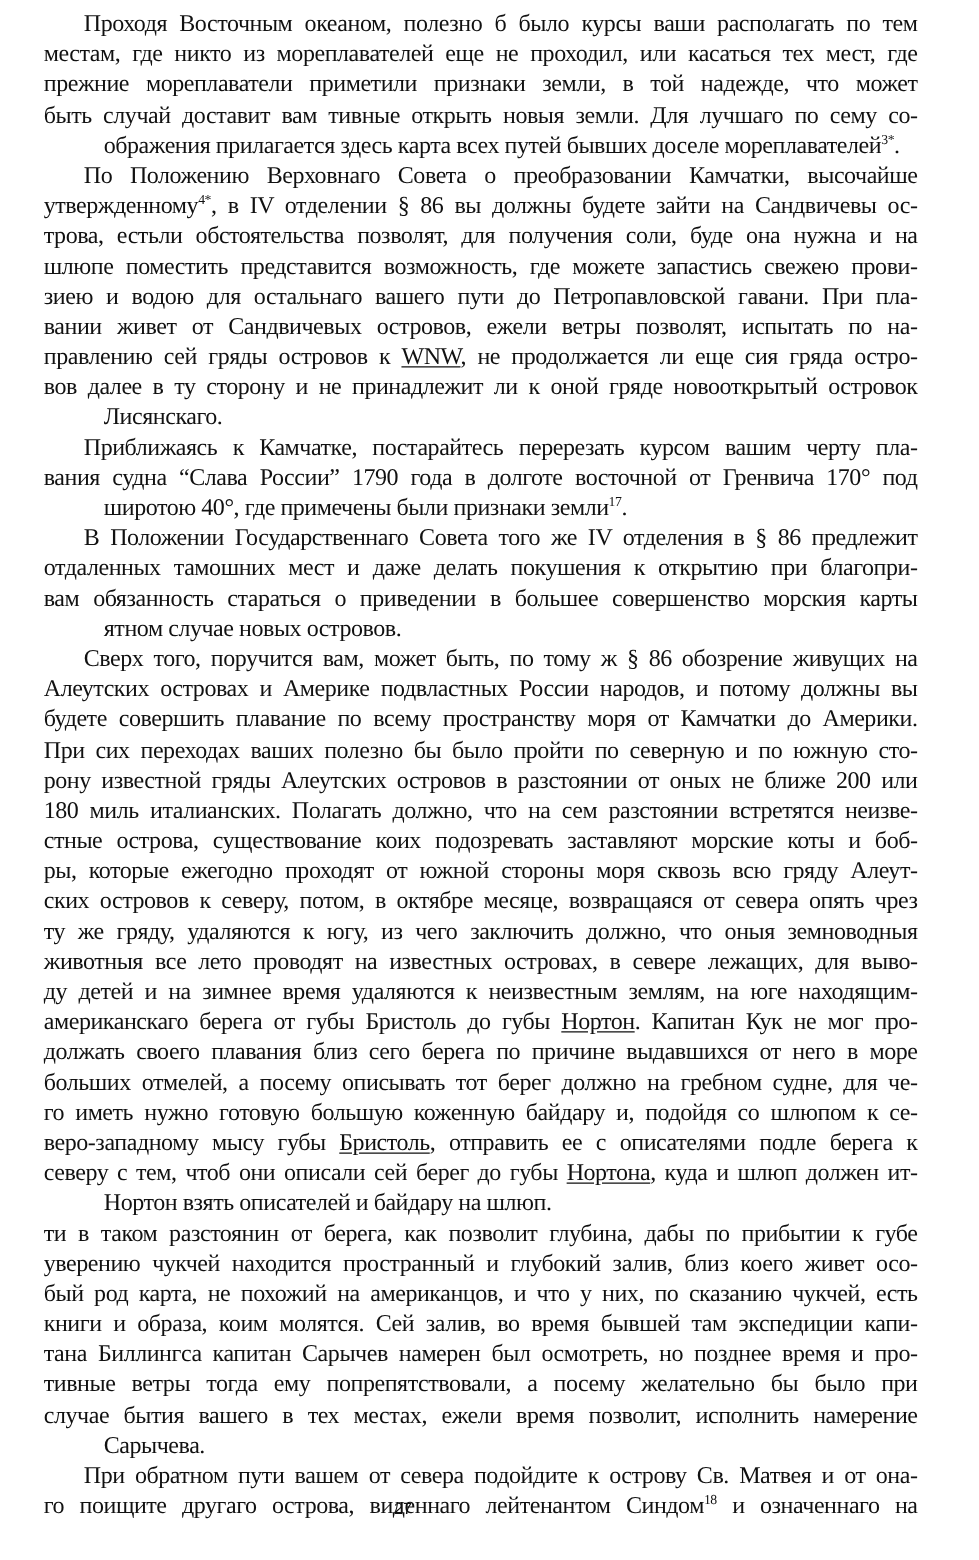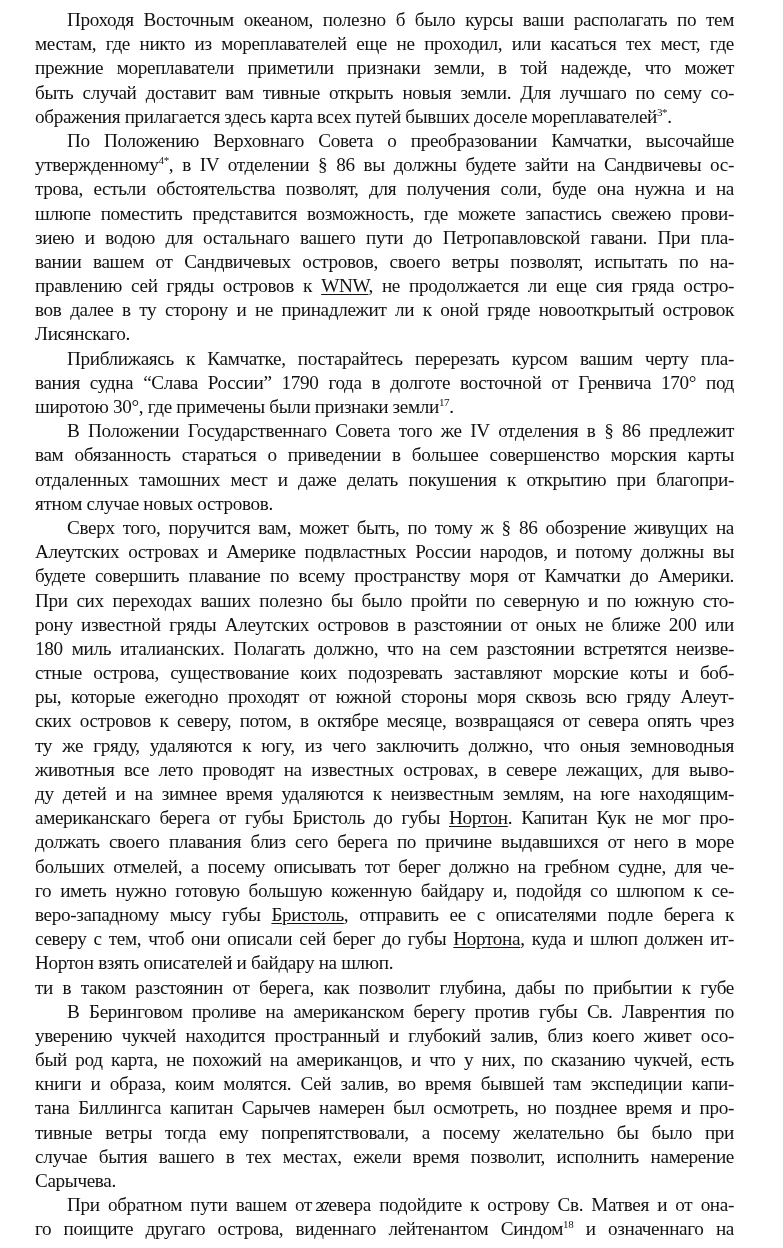--- a/index.html
+++ b/index.html
@@ -6,21 +6,21 @@
   body { width: 783px; height: 1248px; position: relative; overflow: hidden; }
   .page {
     position: absolute; left: 35px; top: 8px; width: 699px;
     font-family: "Liberation Serif", "DejaVu Serif", serif;
     font-size: 19.2px; color: #111111;
   }
   .line {
     height: 24.2px; line-height: 24.2px; white-space: nowrap;
     text-align: justify; text-align-last: justify; letter-spacing: -0.35px;
   }
-  .line.last { text-align-last: left; }
+  .line.last { text-align-last: left; margin-left: 48px; }
   .line.indent { padding-left: 32px; }
   .u { text-decoration: underline; text-underline-offset: 2px; }
   sup { font-size: 11px; line-height: 0; vertical-align: 7px; }
   .page-number {
     position: absolute; left: 0; width: 645px; top: 1199px; text-align: center;
     font-family: Liberation Sans, sans-serif; font-size: 13px; color: #111;
   }
 </style>
 </head>
 <body>
@@ -34,36 +34,36 @@
     <div class="line">быть случай доставит вам тивные открыть новыя земли. Для лучшаго по сему со-</div>
     <div class="line last"><span>ображения прилагается здесь карта всех путей бывших доселе мореплавателей</span><sup>3*</sup><span>.</span></div>
   </div>
 
   <div class="paragraph">
     <div class="line indent">По Положению Верховнаго Совета о преобразовании Камчатки, высочайше</div>
     <div class="line"><span>утвержденному</span><sup>4*</sup><span>, в IV отделении § 86 вы должны будете зайти на Сандвичевы ос-</span></div>
     <div class="line">трова, естьли обстоятельства позволят, для получения соли, буде она нужна и на</div>
     <div class="line">шлюпе поместить представится возможность, где можете запастись свежею прови-</div>
     <div class="line">зиею и водою для остальнаго вашего пути до Петропавловской гавани. При пла-</div>
-    <div class="line">вании вашем от Сандвичевых островов, своего ветры позволят, испытать по на-</div>
+    <div class="line">вании живет от Сандвичевых островов, ежели ветры позволят, испытать по на-</div>
     <div class="line"><span>правлению сей гряды островов к </span><span class="u">WNW</span><span>, не продолжается ли еще сия гряда остро-</span></div>
     <div class="line">вов далее в ту сторону и не принадлежит ли к оной гряде новооткрытый островок</div>
     <div class="line last">Лисянскаго.</div>
   </div>
 
   <div class="paragraph">
     <div class="line indent">Приближаясь к Камчатке, постарайтесь перерезать курсом вашим черту пла-</div>
     <div class="line">вания судна “Слава России” 1790 года в долготе восточной от Гренвича 170° под</div>
-    <div class="line last"><span>широтою 30°, где примечены были признаки земли</span><sup>17</sup><span>.</span></div>
+    <div class="line last"><span>широтою 40°, где примечены были признаки земли</span><sup>17</sup><span>.</span></div>
   </div>
 
   <div class="paragraph">
     <div class="line indent">В Положении Государственнаго Совета того же IV отделения в § 86 предлежит</div>
+    <div class="line">отдаленных тамошних мест и даже делать покушения к открытию при благопри-</div>
     <div class="line">вам обязанность стараться о приведении в большее совершенство морския карты</div>
-    <div class="line">отдаленных тамошних мест и даже делать покушения к открытию при благопри-</div>
     <div class="line last">ятном случае новых островов.</div>
   </div>
 
   <div class="paragraph">
     <div class="line indent">Сверх того, поручится вам, может быть, по тому ж § 86 обозрение живущих на</div>
     <div class="line">Алеутских островах и Америке подвластных России народов, и потому должны вы</div>
     <div class="line">будете совершить плавание по всему пространству моря от Камчатки до Америки.</div>
     <div class="line">При сих переходах ваших полезно бы было пройти по северную и по южную сто-</div>
     <div class="line">рону известной гряды Алеутских островов в разстоянии от оных не ближе 200 или</div>
     <div class="line">180 миль италианских. Полагать должно, что на сем разстоянии встретятся неизве-</div>
@@ -77,21 +77,20 @@
     <div class="line">должать своего плавания близ сего берега по причине выдавшихся от него в море</div>
     <div class="line">больших отмелей, а посему описывать тот берег должно на гребном судне, для че-</div>
     <div class="line">го иметь нужно готовую большую коженную байдару и, подойдя со шлюпом к се-</div>
     <div class="line"><span>веро-западному мысу губы </span><span class="u">Бристоль</span><span>, отправить ее с описателями подле берега к</span></div>
     <div class="line"><span>северу с тем, чтоб они описали сей берег до губы </span><span class="u">Нортона</span><span>, куда и шлюп должен ит-</span></div>
     <div class="line last">Нортон взять описателей и байдару на шлюп.</div>
     <div class="line">ти в таком разстоянин от берега, как позволит глубина, дабы по прибытии к губе</div>
   </div>
 
   <div class="paragraph">
-    <div class="line indent">В Беринговом проливе на американском берегу против губы Св. Лаврентия по</div>
     <div class="line">уверению чукчей находится пространный и глубокий залив, близ коего живет осо-</div>
     <div class="line">бый род карта, не похожий на американцов, и что у них, по сказанию чукчей, есть</div>
     <div class="line">книги и образа, коим молятся. Сей залив, во время бывшей там экспедиции капи-</div>
     <div class="line">тана Биллингса капитан Сарычев намерен был осмотреть, но позднее время и про-</div>
     <div class="line">тивные ветры тогда ему попрепятствовали, а посему желательно бы было при</div>
     <div class="line">случае бытия вашего в тех местах, ежели время позволит, исполнить намерение</div>
     <div class="line last">Сарычева.</div>
   </div>
 
   <div class="paragraph">

